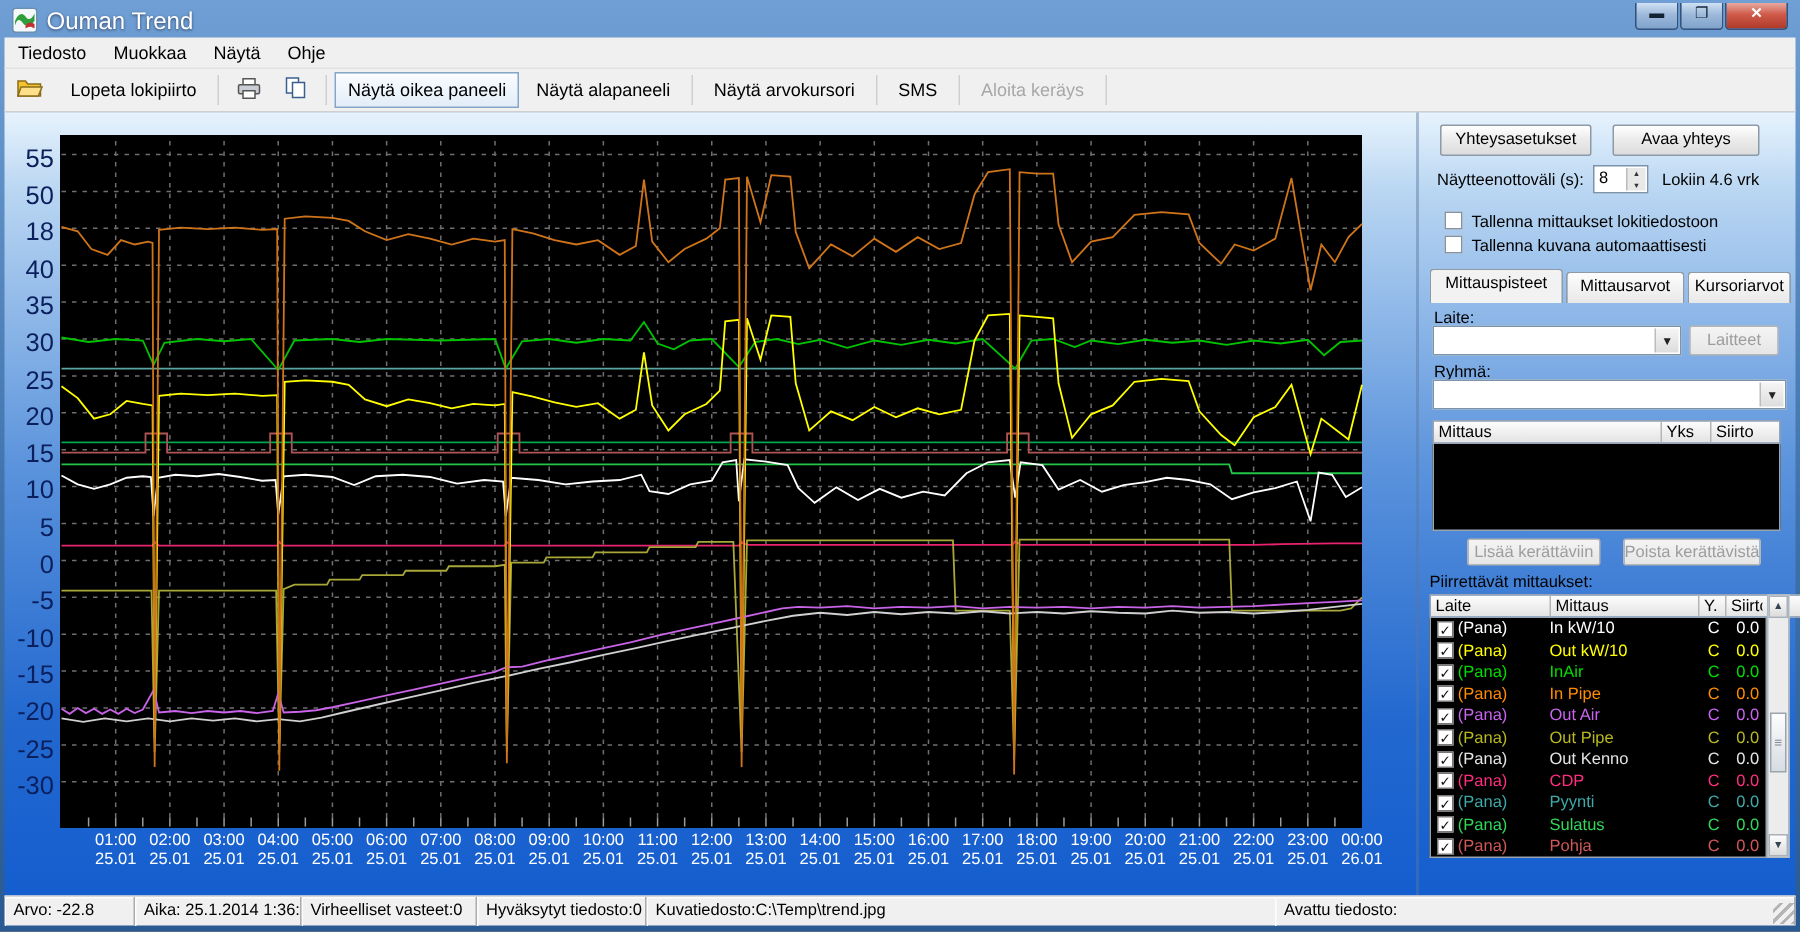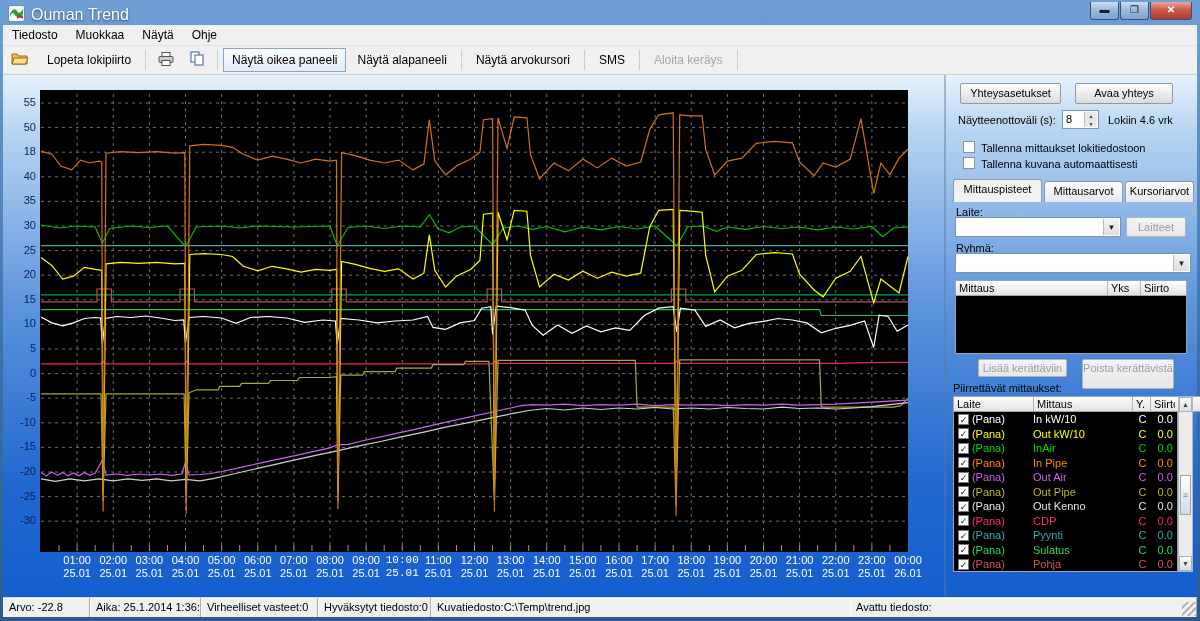--- a/index.html
+++ b/index.html
@@ -31,21 +31,21 @@
   .tbtn { padding:4px 8px; margin:0 1px; border:1px solid transparent; white-space:nowrap; }
   .tbtn.icon { padding:3px 6px; }
   .tbtn.active { border:1px solid #84a7c9; background:linear-gradient(#fafcff,#e2edf8); }
   .tbtn.disabled { color:#a8a8a8; }
   .tsep { width:1px; height:20px; background:#cfcfcf; margin:0 4px; }
 
   
   .body { position:absolute; left:3px; top:75px; width:1194px; height:522px;
           background:linear-gradient(180deg,#e7f3fd 0%,#b9d6f2 10%,#5b93dc 45%,#2268cf 78%,#155ecf 100%); }
   .chart-svg { position:absolute; left:37px; top:11px; }
-  .ylab { position:absolute; width:33px; text-align:right; font-size:11px; color:#0a1f5c; }
+  .ylab { position:absolute; width:33px; text-align:right; font-size:17px; color:#0a1f5c; }
   .xlab { position:absolute; width:46px; text-align:center; font-size:11px; color:#ffffff; line-height:13px; top:479px;}
   .splitter { position:absolute; left:941px; top:0; width:2px; height:522px; background:rgba(90,120,160,.45); }
 
   
   .panel { position:absolute; left:947px; top:3px; width:247px; height:516px; font-size:11px; color:#000; }
   .btn { position:absolute; border:1px solid #8e9aa6; border-radius:2px; text-align:center;
          background:linear-gradient(#ffffff,#ececec 45%,#dcdcdc); font-size:11px; color:#000; }
   .btn.disabled { color:#9d9d9d; background:linear-gradient(#f4f4f4,#e6e6e6); border-color:#b5b5b5; }
   .plabel { position:absolute; white-space:nowrap; }
   .spin { position:absolute; background:#fff; border:1px solid #7b93ab; }
@@ -298,21 +298,21 @@
           <div>25.01</div>
         </div>
         <div class="xlab" style="left: 304px;">
           <div>08:00</div>
           <div>25.01</div>
         </div>
         <div class="xlab" style="left: 340.125px;">
           <div>09:00</div>
           <div>25.01</div>
         </div>
-        <div class="xlab" style="left: 376.25px; font-family: Liberation Mono, monospace;">
+        <div class="xlab" style="left: 376.25px;">
           <div>10:00</div>
           <div>25.01</div>
         </div>
         <div class="xlab" style="left: 412.375px;">
           <div>11:00</div>
           <div>25.01</div>
         </div>
         <div class="xlab" style="left: 448.5px;">
           <div>12:00</div>
           <div>25.01</div>
@@ -400,21 +400,21 @@
       </div>
 
       <div class="thead" style="left:5px;top:202px;width:232px;">
         <div class="thcell" style="width:152px;">Mittaus</div>
         <div class="thcell" style="width:33px;">Yks</div>
         <div class="thcell" style="width:45px;border-right:none;">Siirto</div>
       </div>
       <div class="tbody-black" style="left:5px;top:218px;width:232px;height:58px;"></div>
 
       <div class="btn disabled" style="left:28px;top:281px;width:89px;height:18px;line-height:16px;">Lisää kerättäviin</div>
-      <div class="btn disabled" style="left:132px;top:281px;width:92px;height:30px;line-height:16px;">Poista kerättävistä</div>
+      <div class="btn disabled" style="left:132px;top:281px;width:92px;height:18px;line-height:16px;">Poista kerättävistä</div>
 
       <span class="plabel" style="left:3px;top:304px;">Piirrettävät mittaukset:</span>
 
       <div class="thead" style="left:3px;top:318px;width:262px;">
         <div class="thcell" style="width:80px;">Laite</div>
         <div class="thcell" style="width:99px;">Mittaus</div>
         <div class="thcell" style="width:18px;">Y.</div>
         <div class="thcell" style="width:24px;border-right:none;">Siirto</div>
       </div>
       <div class="tbody-black" id="drawnrows" style="left:3px;top:334px;width:225px;height:160px;">

